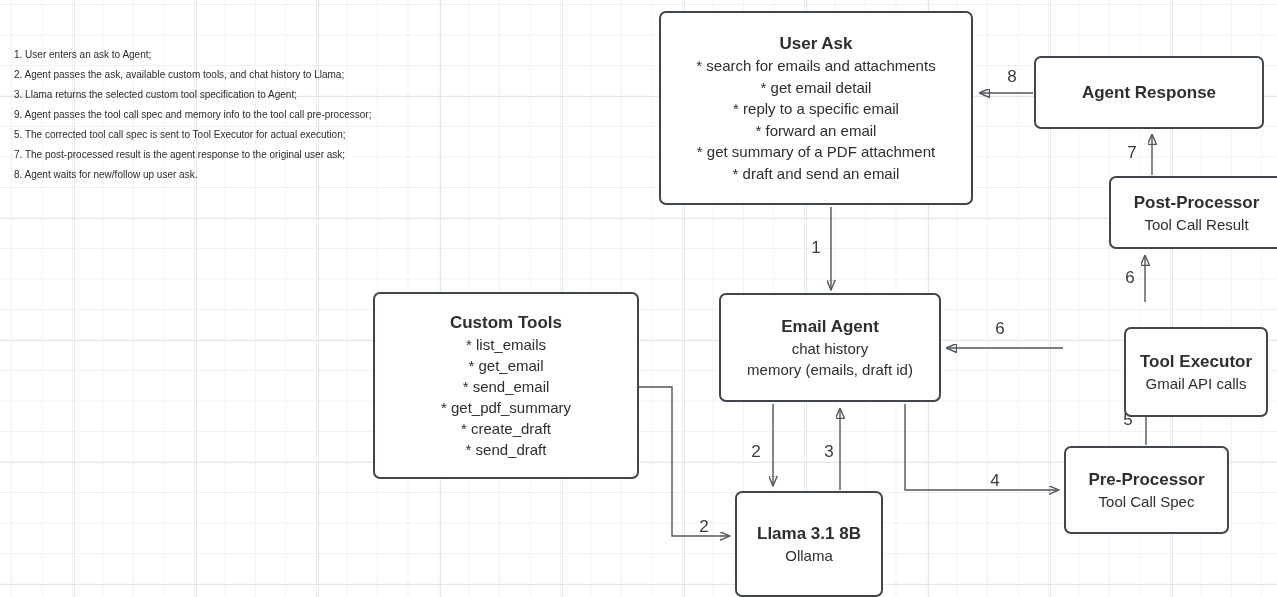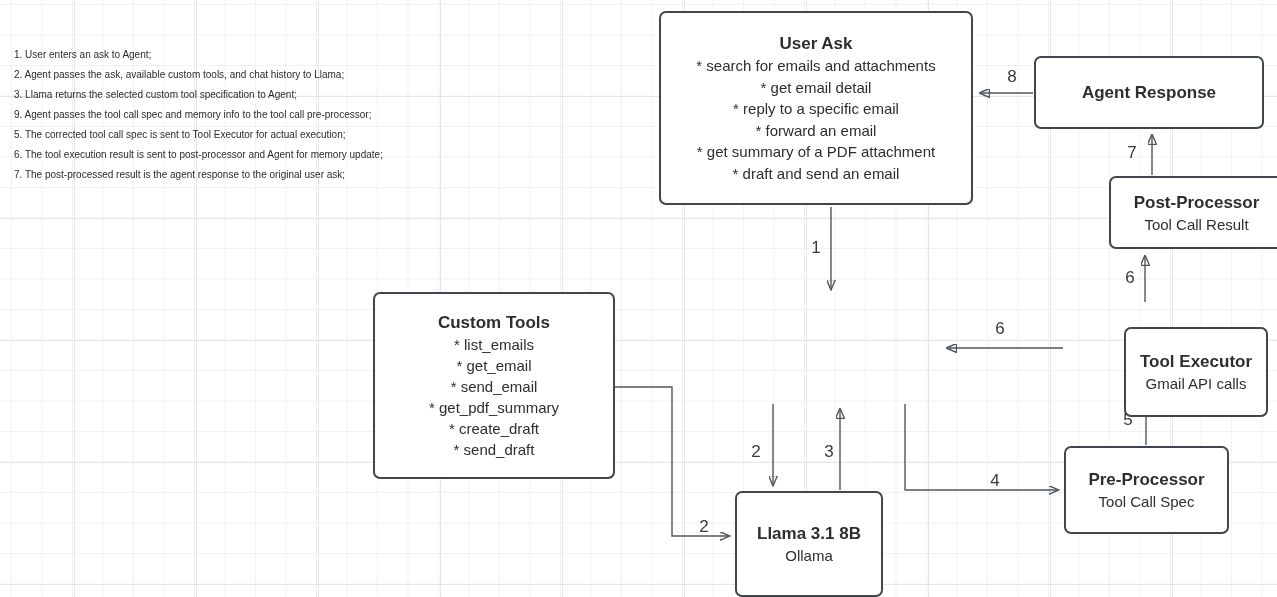--- a/index.html
+++ b/index.html
@@ -50,22 +50,22 @@
 <body>
 
 <div class="canvas">
 
   <div class="notes">
     <div>1. User enters an ask to Agent;</div>
     <div>2. Agent passes the ask, available custom tools, and chat history to Llama;</div>
     <div>3. Llama returns the selected custom tool specification to Agent;</div>
     <div>9. Agent passes the tool call spec and memory info to the tool call pre-processor;</div>
     <div>5. The corrected tool call spec is sent to Tool Executor for actual execution;</div>
-    <div>6. The tool execution result is sent to post-processor and Agent for memory update;</div>
     <div>7. The post-processed result is the agent response to the original user ask;</div>
+    <div>8. Agent waits for new/follow up user ask.</div>
   </div>
 
   <svg class="wires" width="1277" height="597">
     <defs>
       <marker id="ah" markerWidth="11" markerHeight="9" refX="9.5" refY="4.5" orient="auto" markerUnits="userSpaceOnUse">
         <path d="M0,0 L10.5,4.5 L0,9 z" fill="#474c52" stroke="none"></path>
       </marker>
     </defs>
     <path d="M831,207 L831,289" marker-end="url(#ah)"></path>
     <path d="M773,404 L773,485" marker-end="url(#ah)"></path>
@@ -112,22 +112,27 @@
   <div class="node" style="left:1124px;top:303px;width:144px;height:90px;margin-top:24px;">
     <div class="title">Tool Executor</div>
     <div>Gmail API calls</div>
   </div>
 
   <div class="node" style="left:1064px;top:446px;width:165px;height:88px;">
     <div class="title">Pre-Processor</div>
     <div>Tool Call Spec</div>
   </div>
 
+  <div class="node" style="left:719px;top:293px;width:222px;height:109px;">
+    <div class="title">Email Agent</div>
+    <div>chat history</div>
+    <div>memory (emails, draft id)</div>
+  </div>
 
-  <div class="node" style="left:373px;top:292px;width:242px;height:187px;">
+  <div class="node" style="left:373px;top:292px;width:266px;height:187px;">
     <div class="title">Custom Tools</div>
     <div>* list_emails</div>
     <div>* get_email</div>
     <div>* send_email</div>
     <div>* get_pdf_summary</div>
     <div>* create_draft</div>
     <div>* send_draft</div>
   </div>
 
   <div class="node" style="left:735px;top:491px;width:148px;height:106px;">

